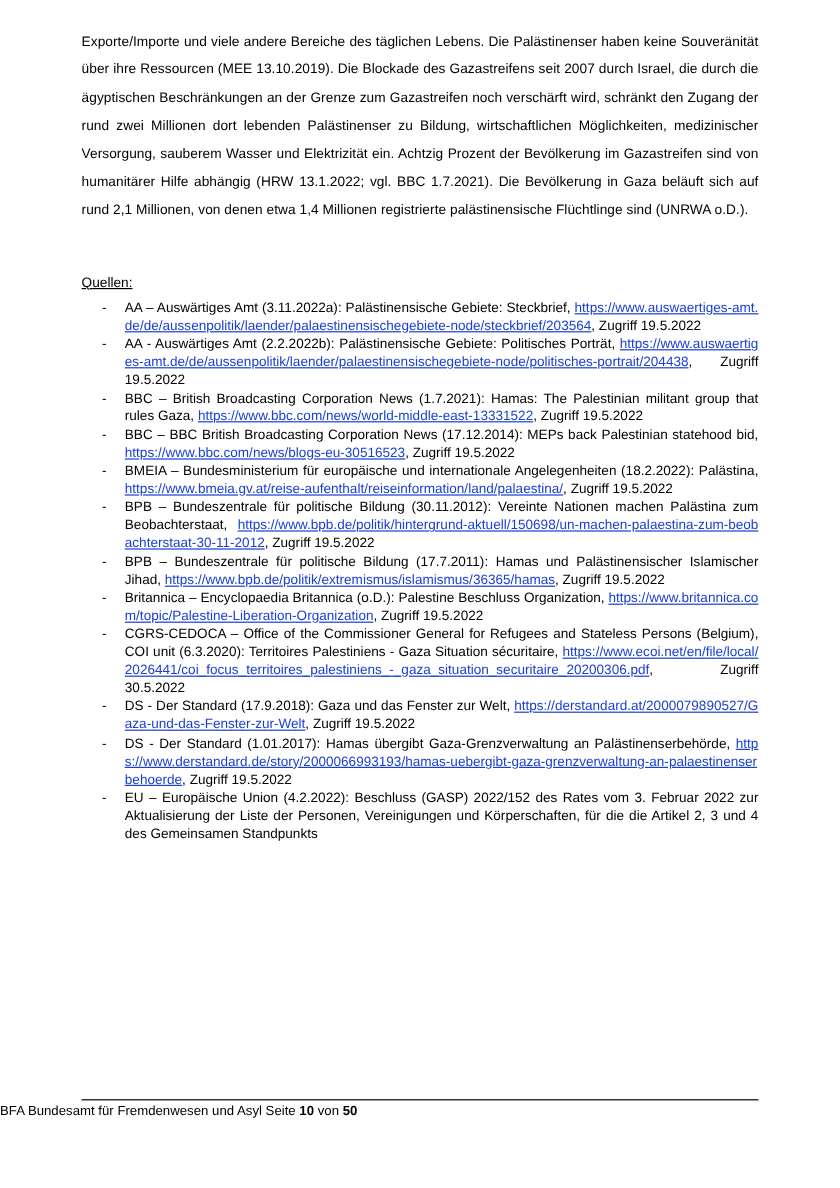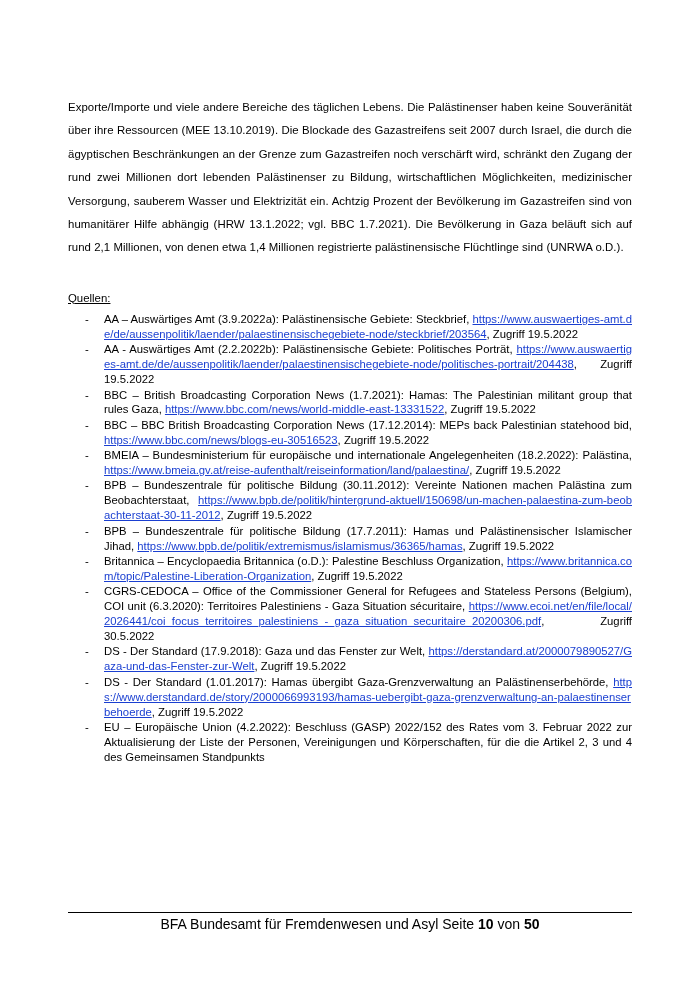--- a/index.html
+++ b/index.html
@@ -13,37 +13,37 @@
     font-family: "Liberation Sans", sans-serif;
     color: #000000;
     position: relative;
     overflow: hidden;
   }
   .page {
     position: relative;
     width: 700px;
     height: 990px;
     box-sizing: border-box;
-    padding: 96px 68px 0 68px;
+    padding: 24px 68px 0 68px;
   }
   .body-par {
     font-size: 11.4px;
     line-height: 2.05;
     text-align: justify;
     margin: 0 0 0 0;
     letter-spacing: 0.05px;
   }
   .spacer-par {
     height: 22px;
   }
   .quellen-head {
     font-size: 11.4px;
     line-height: 2.05;
     text-decoration: underline;
-    margin-top: 5px;
+    margin-top: 15px;
     margin-bottom: 2px;
   }
   ul.sources {
     list-style: none;
     margin: 0;
     padding: 0;
   }
   ul.sources > li {
     position: relative;
     padding-left: 36px;
@@ -60,22 +60,22 @@
   a.lnk {
     color: #1a3fd1;
     text-decoration: underline;
     word-break: break-all;
   }
   .footer {
     position: absolute;
     left: 0;
     right: 0;
     bottom: 58px;
-    text-align: center;
-    font-size: 14px;
+    text-align: left;
+    font-size: 11px;
     color: #000;
   }
   .footer .rule {
     width: 564px;
     margin: 0 auto 3px auto;
     border-top: 1px solid #000;
     height: 0;
   }
   .footer b { font-weight: bold; }
 </style>
@@ -85,21 +85,21 @@
 <div class="page">
 
   <p class="body-par">Exporte/Importe und viele andere Bereiche des täglichen Lebens. Die Palästinenser  haben keine Souveränität über ihre Ressourcen (MEE 13.10.2019). Die Blockade des Gazastreifens seit 2007 durch Israel, die durch die ägyptischen Beschränkungen an der Grenze zum Gazastreifen noch verschärft wird, schränkt den Zugang der rund zwei Millionen dort lebenden Palästinenser zu Bildung, wirtschaftlichen Möglichkeiten, medizinischer Versorgung, sauberem Wasser und Elektrizität ein. Achtzig Prozent der Bevölkerung im Gazastreifen sind von humanitärer Hilfe abhängig (HRW 13.1.2022; vgl. BBC 1.7.2021). Die Bevölkerung in Gaza beläuft sich auf rund 2,1 Millionen, von denen etwa 1,4 Millionen registrierte palästinensische Flüchtlinge sind (UNRWA o.D.).</p>
 
   <div class="spacer-par"></div>
 
 
   <div class="quellen-head">Quellen:</div>
 
   <ul class="sources" id="sources-list">
-      <li><span class="dash">-</span><span>AA – Auswärtiges Amt (3.9.2022a): Palästinensische Gebiete: Steckbrief, </span><a class="lnk" href="#">https://www.auswaertiges-amt.de/de/aussenpolitik/laender/palaestinensischegebiete-node/steckbrief/203564</a><span>, Zugriff 19.5.2022</span></li>
+      <li><span class="dash">-</span><span>AA – Auswärtiges Amt (3.11.2022a): Palästinensische Gebiete: Steckbrief, </span><a class="lnk" href="#">https://www.auswaertiges-amt.de/de/aussenpolitik/laender/palaestinensischegebiete-node/steckbrief/203564</a><span>, Zugriff 19.5.2022</span></li>
       <li><span class="dash">-</span><span>AA - Auswärtiges Amt (2.2.2022b): Palästinensische Gebiete: Politisches Porträt, </span><a class="lnk" href="#">https://www.auswaertiges-amt.de/de/aussenpolitik/laender/palaestinensischegebiete-node/politisches-portrait/204438</a><span>, Zugriff 19.5.2022</span></li>
       <li><span class="dash">-</span><span>BBC – British Broadcasting Corporation News (1.7.2021): Hamas: The Palestinian militant group that rules Gaza, </span><a class="lnk" href="#">https://www.bbc.com/news/world-middle-east-13331522</a><span>, Zugriff 19.5.2022</span></li>
       <li><span class="dash">-</span><span>BBC – BBC British Broadcasting Corporation News (17.12.2014): MEPs back Palestinian statehood bid, </span><a class="lnk" href="#">https://www.bbc.com/news/blogs-eu-30516523</a><span>, Zugriff 19.5.2022</span></li>
       <li><span class="dash">-</span><span>BMEIA – Bundesministerium für europäische und internationale Angelegenheiten (18.2.2022): Palästina, </span><a class="lnk" href="#">https://www.bmeia.gv.at/reise-aufenthalt/reiseinformation/land/palaestina/</a><span>, Zugriff 19.5.2022</span></li>
       <li><span class="dash">-</span><span>BPB – Bundeszentrale für politische Bildung (30.11.2012): Vereinte Nationen machen Palästina zum Beobachterstaat, </span><a class="lnk" href="#">https://www.bpb.de/politik/hintergrund-aktuell/150698/un-machen-palaestina-zum-beobachterstaat-30-11-2012</a><span>, Zugriff 19.5.2022</span></li>
       <li><span class="dash">-</span><span>BPB – Bundeszentrale für politische Bildung (17.7.2011): Hamas und Palästinensischer Islamischer Jihad, </span><a class="lnk" href="#">https://www.bpb.de/politik/extremismus/islamismus/36365/hamas</a><span>, Zugriff 19.5.2022</span></li>
       <li><span class="dash">-</span><span>Britannica – Encyclopaedia Britannica (o.D.): Palestine Beschluss Organization, </span><a class="lnk" href="#">https://www.britannica.com/topic/Palestine-Liberation-Organization</a><span>, Zugriff 19.5.2022</span></li>
       <li><span class="dash">-</span><span>CGRS-CEDOCA – Office of the Commissioner General for Refugees and Stateless Persons (Belgium), COI unit (6.3.2020): Territoires Palestiniens - Gaza Situation sécuritaire, </span><a class="lnk" href="#">https://www.ecoi.net/en/file/local/2026441/coi_focus_territoires_palestiniens_-_gaza_situation_securitaire_20200306.pdf</a><span>, Zugriff 30.5.2022</span></li>
       <li><span class="dash">-</span><span>DS - Der Standard (17.9.2018): Gaza und das Fenster zur Welt, </span><a class="lnk" href="#">https://derstandard.at/2000079890527/Gaza-und-das-Fenster-zur-Welt</a><span>, Zugriff 19.5.2022</span></li>
       <li><span class="dash">-</span><span>DS - Der Standard (1.01.2017): Hamas übergibt Gaza-Grenzverwaltung an Palästinenserbehörde, </span><a class="lnk" href="#">https://www.derstandard.de/story/2000066993193/hamas-uebergibt-gaza-grenzverwaltung-an-palaestinenserbehoerde</a><span>, Zugriff 19.5.2022</span></li>

